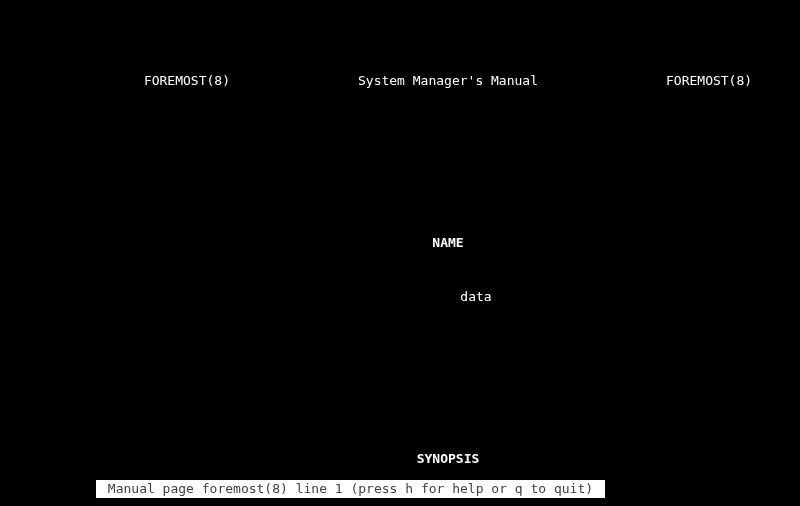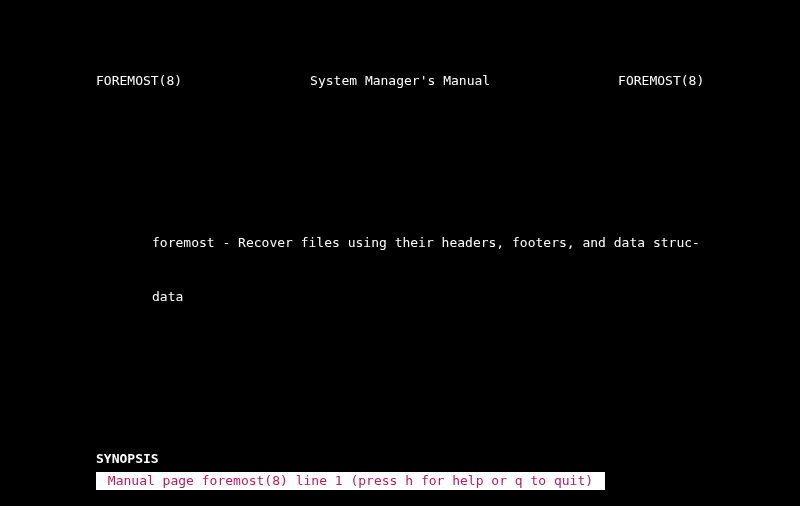--- a/index.html
+++ b/index.html
@@ -12,52 +12,53 @@
     line-height: 18px;
     width: 800px;
     height: 506px;
     overflow: hidden;
   }
   .screen {
     position: relative;
     width: 800px;
     height: 506px;
     background: #000;
+    text-align: center;
   }
   .content {
     padding: 0 0 0 0;
     white-space: pre;
   }
   .row {
     white-space: pre;
   }
   .b { font-weight: bold; }
   .status {
     position: absolute;
     left: 96px;
-    bottom: 16px;
+    bottom: 8px;
     background: #fff;
-    color: #be185d;
+    color: #404040;
     padding: 0 4px 0 4px;
     white-space: pre;
   }
 </style>
 </head>
 <body>
 
 <div class="screen">
   <div class="content">
 
     
     <div class="row"><span style="display:inline-block;width:96px"></span><span>FOREMOST(8)</span><span style="display:inline-block;width:128px"></span><span>System Manager's Manual</span><span style="display:inline-block;width:128px"></span><span>FOREMOST(8)</span></div>
 
     <div class="row">&nbsp;</div>
 
     
-    <div class="row"><span style="display:inline-block;width:152px"></span><span>foremost - Recover files using their headers, footers, and data struc-</span></div>
+    <div class="row"><span style="display:inline-block;width:96px"></span><span class="b">NAME</span></div>
     <div class="row"><span style="display:inline-block;width:152px"></span><span>data</span></div>
 
     <div class="row">&nbsp;</div>
 
     
     <div class="row"><span style="display:inline-block;width:96px"></span><span class="b">SYNOPSIS</span></div>
 
     
 
     

